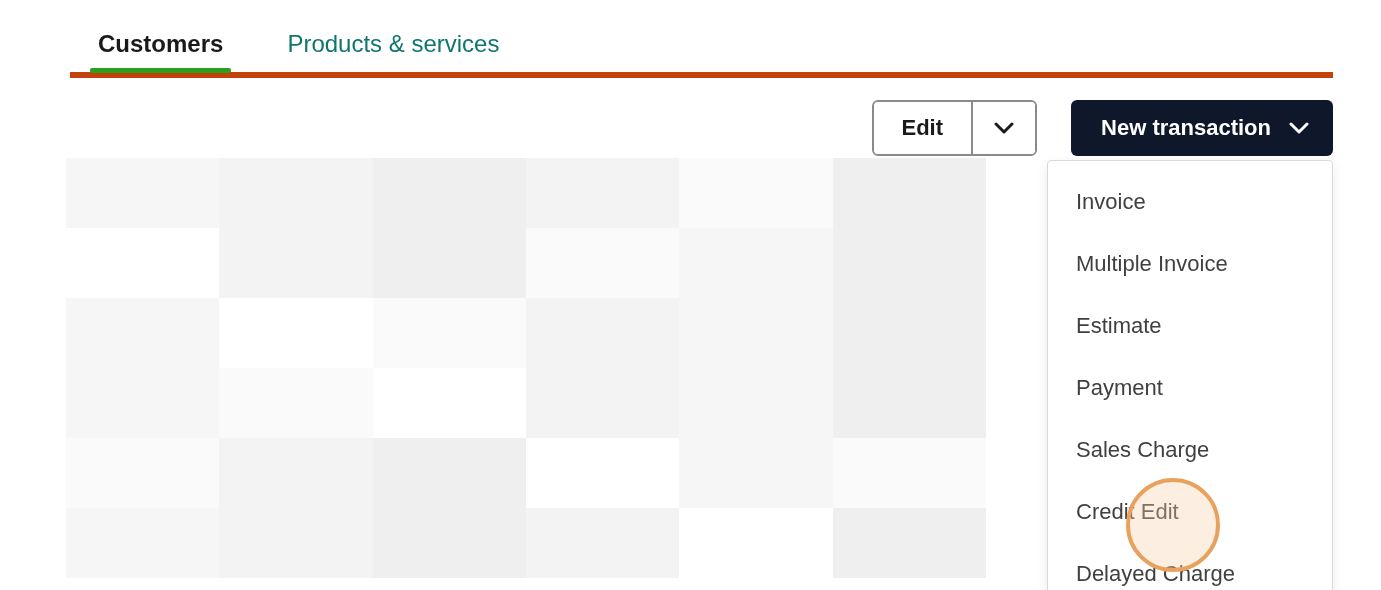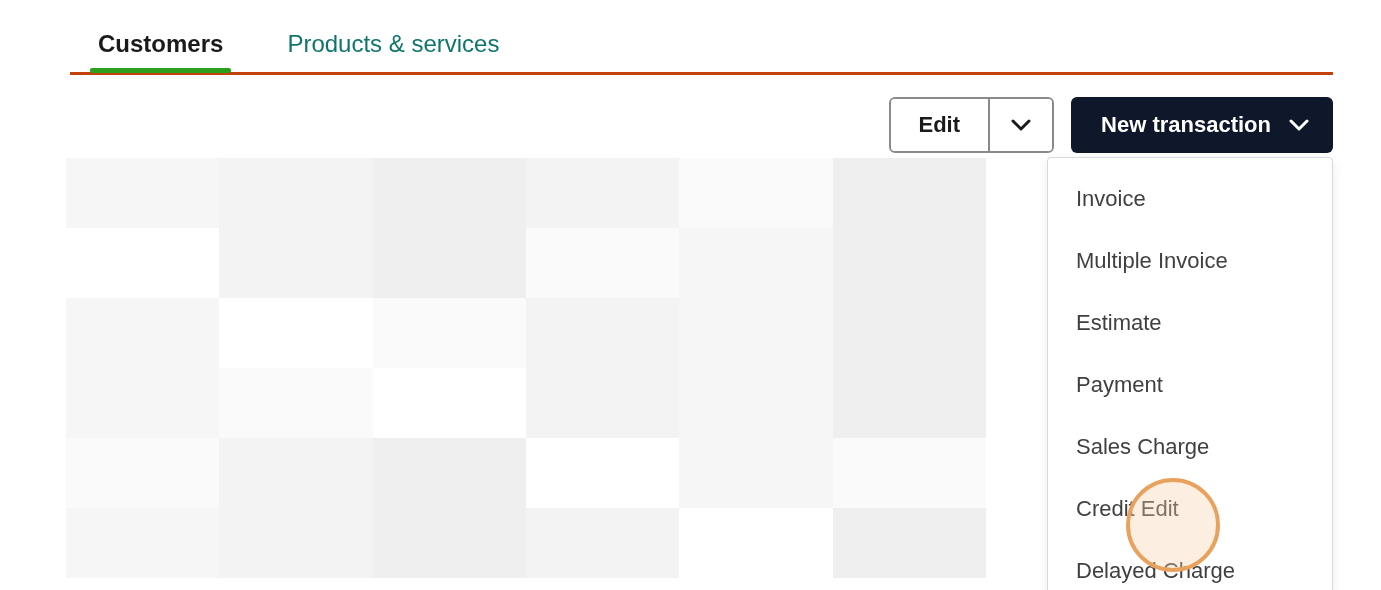--- a/index.html
+++ b/index.html
@@ -15,21 +15,21 @@
       overflow: hidden;
       position: relative;
     }
     .page-container {
       padding-left: 70px;
       padding-top: 20px;
       padding-right: 48px;
     }
     .tabs-row {
       display: flex;
-      border-bottom: 3px solid #c2410c;
+      border-bottom: 6px solid #c2410c;
       gap: 48px;
       padding-left: 20px;
     }
     .tab {
       padding: 10px 8px 14px 8px;
       font-size: 24px;
       color: #0f766e;
       cursor: pointer;
       position: relative;
     }
@@ -44,21 +44,21 @@
       right: 0;
       bottom: -1px;
       height: 5px;
       background: #2ca01c;
       border-radius: 2px;
     }
     .actions-row {
       display: flex;
       justify-content: flex-end;
       align-items: center;
-      gap: 17px;
+      gap: 34px;
       margin-top: 22px;
       position: relative;
     }
     .edit-group {
       display: flex;
       border: 2px solid #8a8a8a;
       border-radius: 6px;
       overflow: hidden;
       height: 56px;
     }

